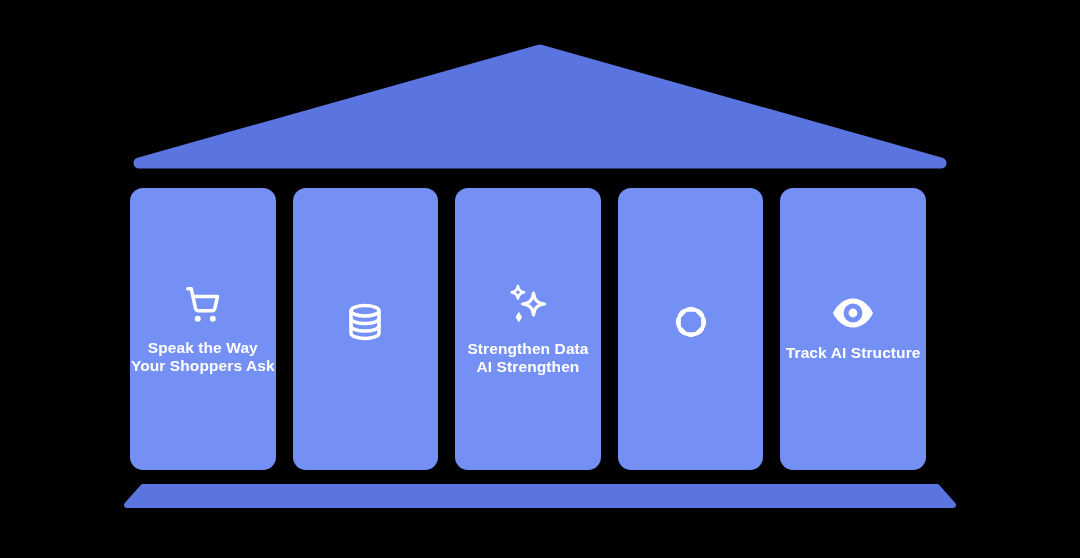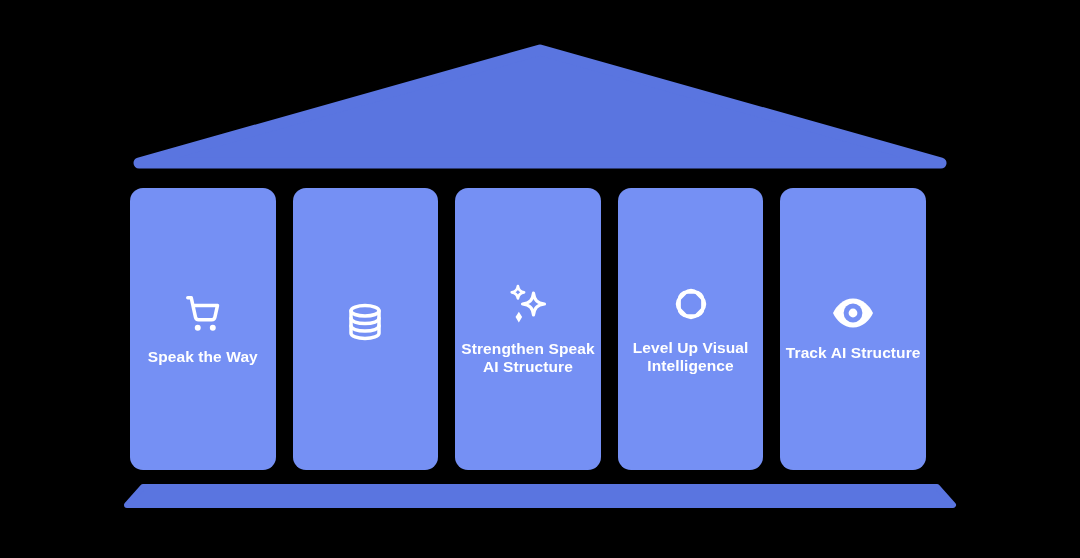--- a/index.html
+++ b/index.html
@@ -76,20 +76,21 @@
     <div class="pillar">
       <span class="icon">
         <svg width="42" height="42" viewBox="0 0 24 24" fill="none" stroke="#FFFFFF" stroke-width="2" stroke-linecap="round" stroke-linejoin="round">
           <circle cx="9" cy="20.4" r="1.7" fill="#FFFFFF" stroke="none"></circle>
           <circle cx="17.6" cy="20.4" r="1.7" fill="#FFFFFF" stroke="none"></circle>
           <path d="M3.3 3.3h2l2.4 11.1a1.9 1.9 0 0 0 1.9 1.5h7.3a1.9 1.9 0 0 0 1.9-1.5l1.5-6.7H6.2"></path>
         </svg>
       </span>
       <div class="pillar-label">
         <span class="line">Speak the Way</span>
+        <span class="line">Your Shoppers Ask</span>
       </div>
     </div>
 
     <div class="pillar">
       <span class="icon">
         <svg width="42" height="42" viewBox="0 0 24 24" fill="none" stroke="#FFFFFF" stroke-width="2" stroke-linecap="round" stroke-linejoin="round">
           <ellipse cx="12" cy="5.6" rx="8" ry="3"></ellipse>
           <path d="M4 5.6v12.8c0 1.66 3.58 3 8 3s8-1.34 8-3V5.6"></path>
           <path d="M4 9.9c0 1.66 3.58 3 8 3s8-1.34 8-3"></path>
           <path d="M4 14.2c0 1.66 3.58 3 8 3s8-1.34 8-3"></path>
@@ -99,36 +100,32 @@
 
     <div class="pillar">
       <span class="icon">
         <svg width="44" height="44" viewBox="0 0 48 48" fill="none" stroke="#FFFFFF" stroke-width="3.4" stroke-linejoin="round">
           <path d="M30 12 C31 20 34 23 42 24 C34 25 31 28 30 36 C29 28 26 25 18 24 C26 23 29 20 30 12 Z"></path>
           <path d="M13 4.5 C13.6 8.7 15.5 10.6 19.7 11.2 C15.5 11.8 13.6 13.7 13 17.9 C12.4 13.7 10.5 11.8 6.3 11.2 C10.5 10.6 12.4 8.7 13 4.5 Z" stroke-width="3"></path>
           <path d="M14 32.5 L17.6 38.3 L14 44.1 L10.4 38.3 Z" fill="#FFFFFF" stroke="none"></path>
         </svg>
       </span>
       <div class="pillar-label">
-        <span class="line">Strengthen Speak</span>
-        <span class="line">AI Structure</span>
+        <span class="line">Strengthen Data</span>
+        <span class="line">AI Strengthen</span>
       </div>
     </div>
 
     <div class="pillar">
       <span class="icon">
         <svg width="42" height="42" viewBox="0 0 24 24" fill="none" stroke="#FFFFFF" stroke-width="2" stroke-linejoin="round">
           <rect x="5.2" y="5.2" width="13.6" height="13.6" rx="4.6"></rect>
           <rect x="5.2" y="5.2" width="13.6" height="13.6" rx="4.6" transform="rotate(45 12 12)"></rect>
         </svg>
       </span>
-      <div class="pillar-label">
-        <span class="line">Level Up Visual</span>
-        <span class="line">Intelligence</span>
-      </div>
     </div>
 
     <div class="pillar">
       <span class="icon">
         <svg width="48" height="34" viewBox="0 0 24 17" fill="none">
           <path d="M12 1.2 C7.2 1.2 3.6 5 2 8.5 C3.6 12 7.2 15.8 12 15.8 C16.8 15.8 20.4 12 22 8.5 C20.4 5 16.8 1.2 12 1.2 Z" fill="#FFFFFF"></path>
           <circle class="eye-iris" cx="12" cy="8.5" r="4.7"></circle>
           <circle cx="12" cy="8.5" r="2.2" fill="#FFFFFF"></circle>
         </svg>
       </span>

